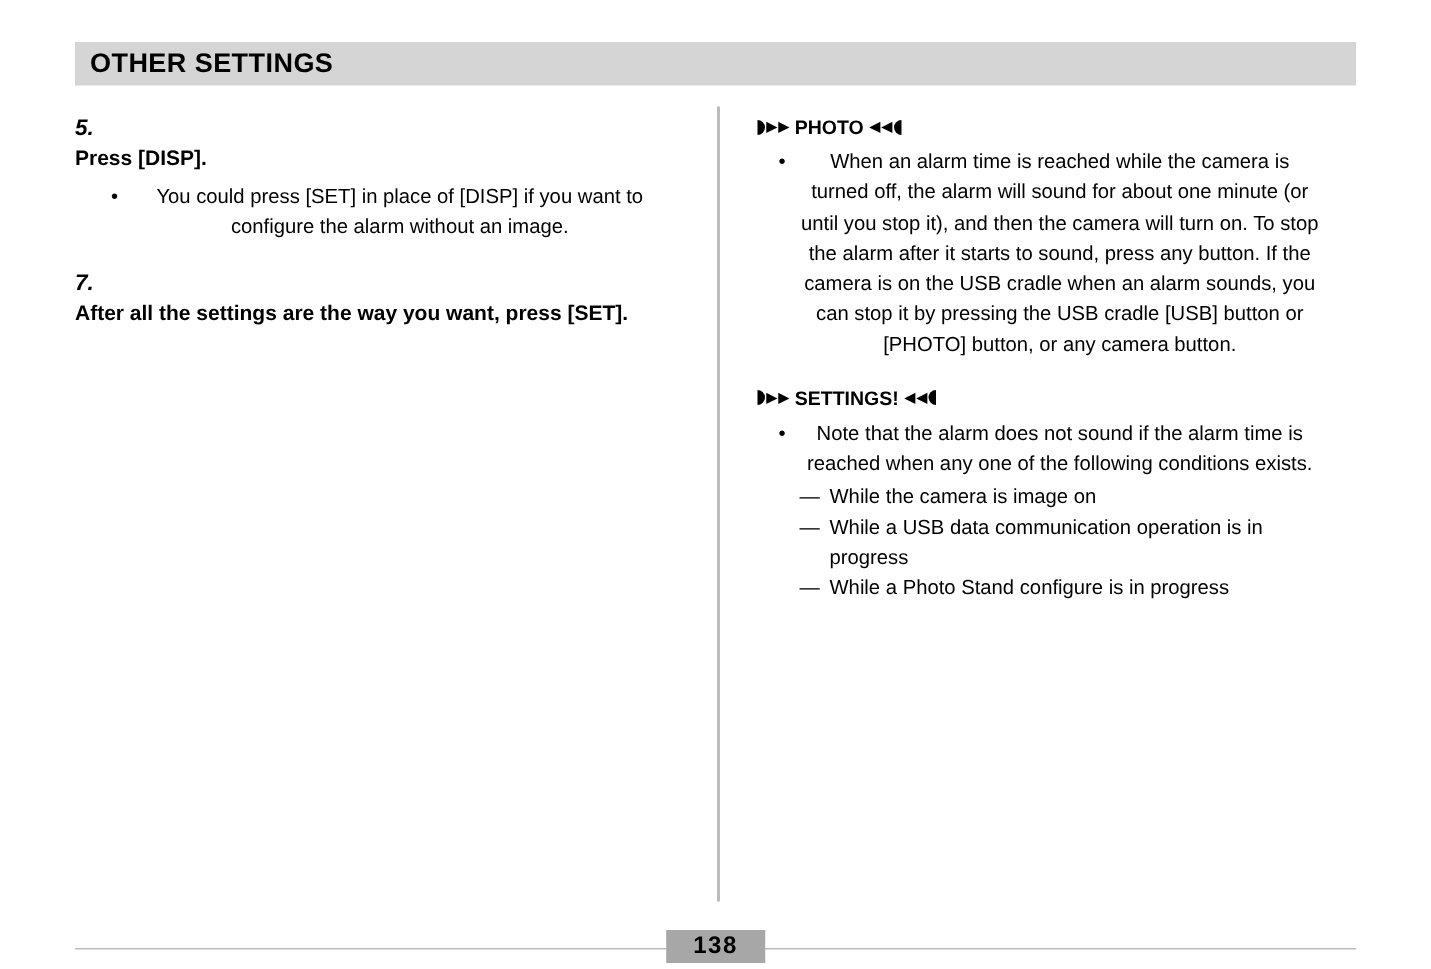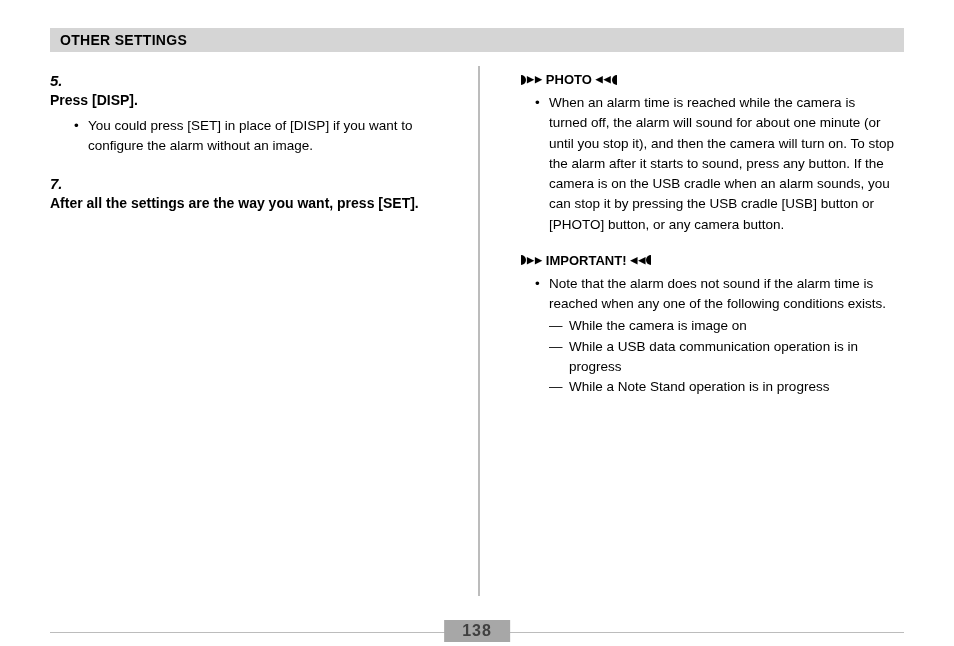--- a/index.html
+++ b/index.html
@@ -12,28 +12,28 @@
     overflow: hidden;
   }
   .page {
     padding: 28px 50px 0 50px;
     position: relative;
     height: 100%;
   }
   .header-bar {
     background: #d5d5d5;
     padding: 4px 10px;
-    font-size: 14px;
+    font-size: 18px;
     font-weight: bold;
     letter-spacing: 0.3px;
     margin-bottom: 20px;
   }
   .columns {
     display: flex;
-    gap: 16px;
+    gap: 0;
     position: relative;
   }
   .col-left {
     width: 415px;
     padding-right: 20px;
   }
   .col-right {
     width: 415px;
     padding-left: 40px;
   }
@@ -72,20 +72,21 @@
   }
   .bullet-row {
     display: flex;
   }
   .bullet-dot {
     width: 14px;
     flex-shrink: 0;
   }
   .bullet-txt {
     flex: 1;
+    text-align: center;
   }
   .callout {
     margin-bottom: 10px;
   }
   .callout-head {
     font-size: 13px;
     font-weight: bold;
     margin-bottom: 6px;
     display: flex;
     align-items: center;
@@ -129,21 +130,21 @@
     background: #bcbcbc;
     width: 100%;
     position: absolute;
     top: 12px;
   }
   .page-num {
     position: absolute;
     left: 50%;
     transform: translateX(-50%);
     background: #a7a7a7;
-    color: #404040;
+    color: #000000;
     font-weight: bold;
     font-size: 16px;
     padding: 2px 18px;
     letter-spacing: 1px;
   }
 </style>
 </head>
 <body>
 
 <div class="page">
@@ -197,21 +198,21 @@
         </div>
       </div>
 
       <div class="callout" style="margin-top:18px">
         <div class="callout-head">
           <span class="tri-group">
             <span class="half-r"></span>
               <span class="tri-r">▶</span>
               <span class="tri-r">▶</span>
           </span>
-          <span>IMPORTANT!</span>
+          <span>SETTINGS!</span>
           <span class="tri-group">
             <span class="tri-l">◀</span>
               <span class="tri-l">◀</span>
               <span class="half-l"></span>
           </span>
         </div>
         <div class="callout-body">
           <div class="bullet-row">
             <span class="bullet-dot">•</span>
             <span class="bullet-txt">Note that the alarm does not sound if the alarm time is reached when any one of the following conditions exists.</span>
@@ -220,21 +221,21 @@
             <div class="dash-row">
               <span class="dash-mark">—</span>
               <span class="dash-txt">While the camera is image on</span>
             </div>
             <div class="dash-row">
               <span class="dash-mark">—</span>
               <span class="dash-txt">While a USB data communication operation is in progress</span>
             </div>
             <div class="dash-row">
               <span class="dash-mark">—</span>
-              <span class="dash-txt">While a Note Stand operation is in progress</span>
+              <span class="dash-txt">While a Photo Stand configure is in progress</span>
             </div>
           </div>
         </div>
       </div>
 
     </div>
   </div>
 
   <div class="footer">
     <div class="footer-line"></div>

